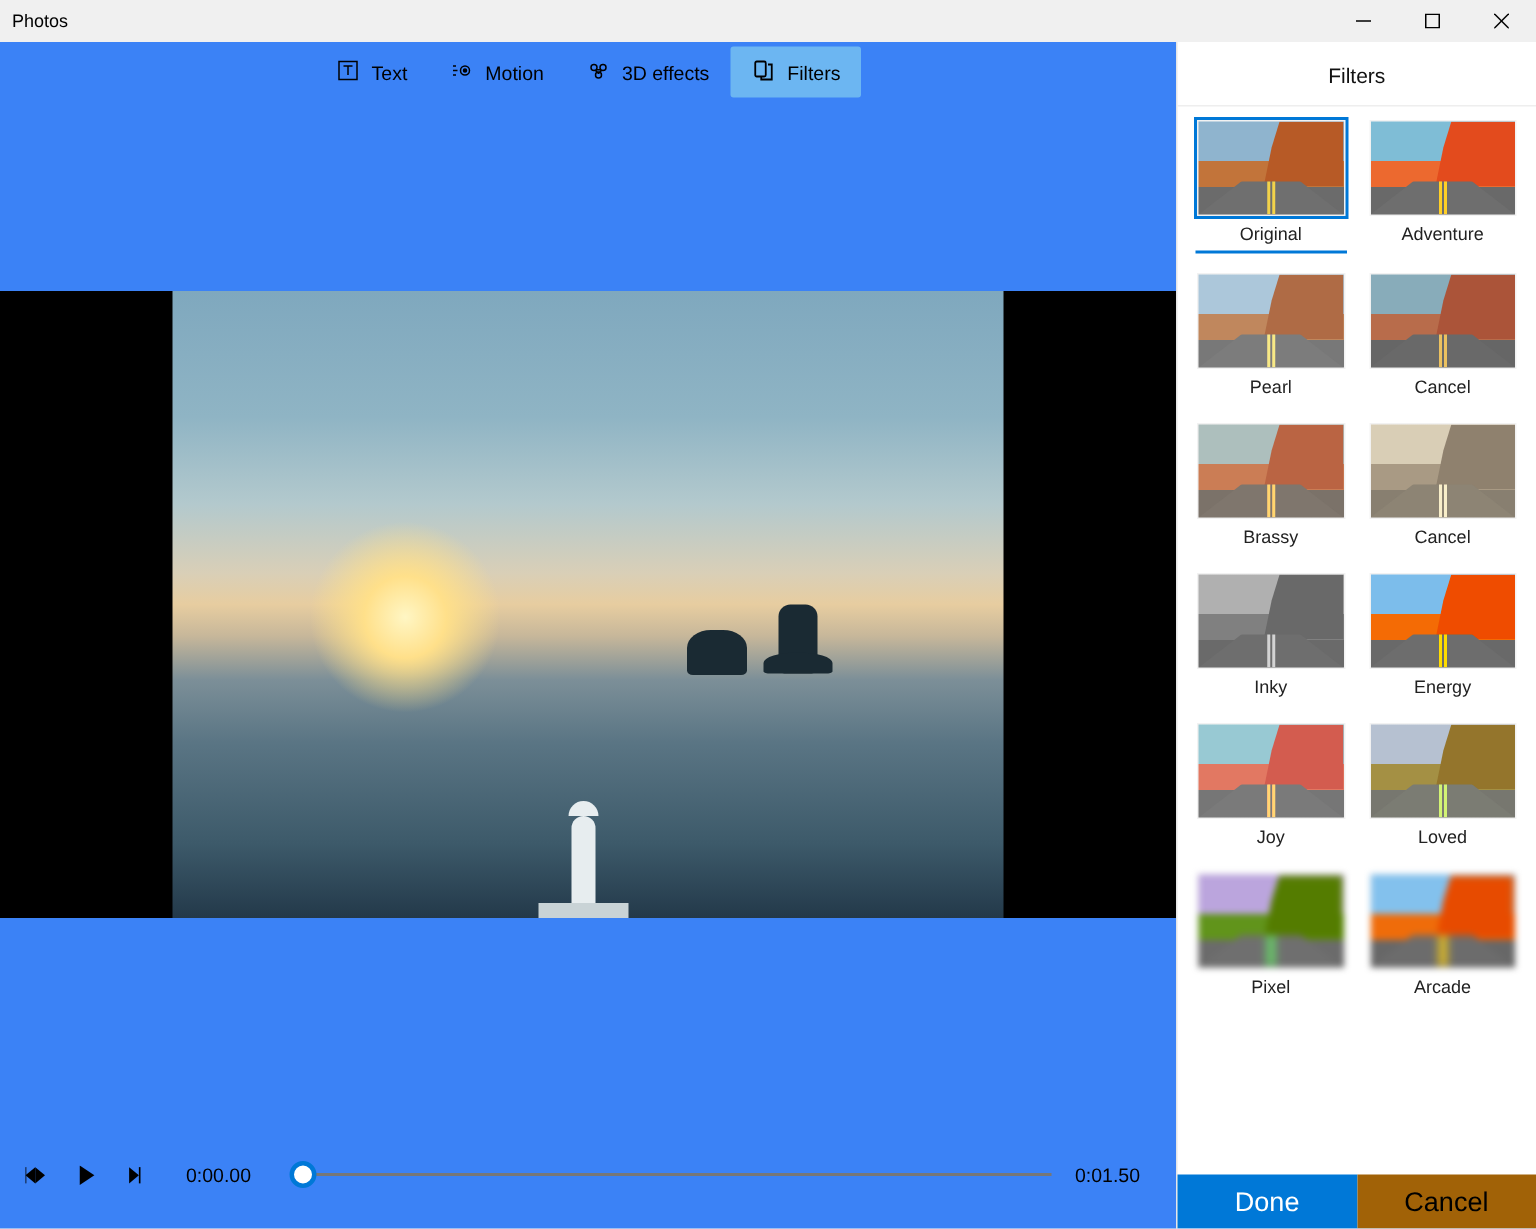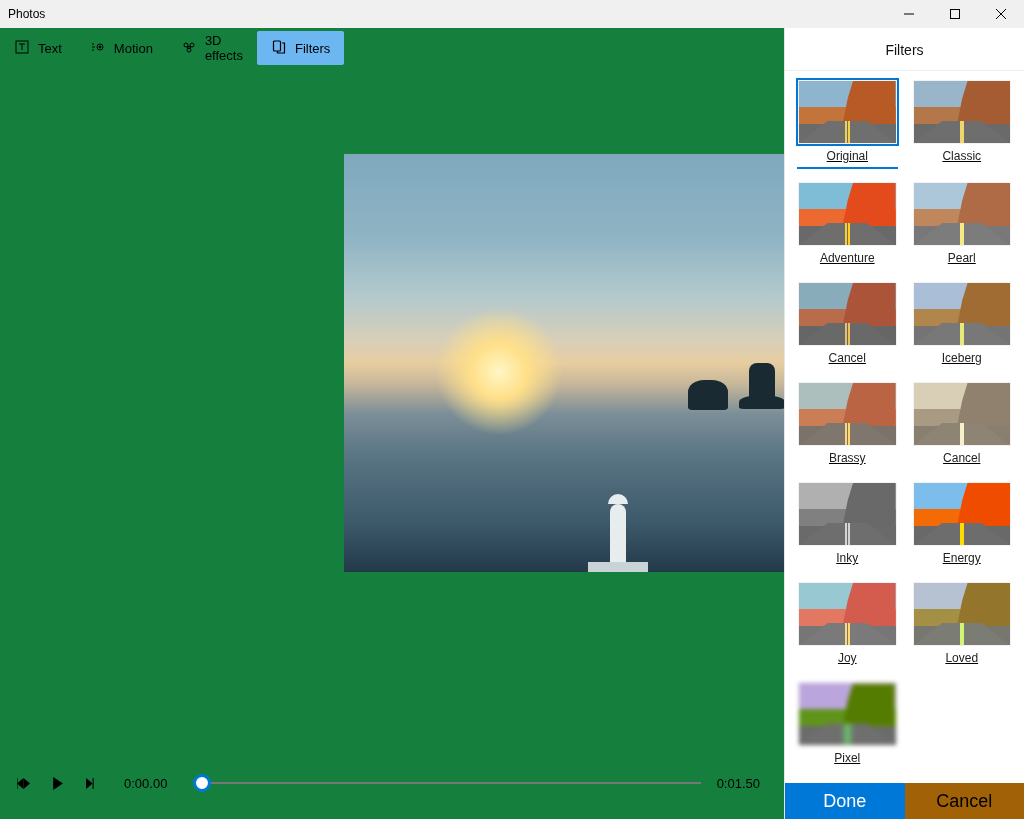--- a/index.html
+++ b/index.html
@@ -30,22 +30,23 @@
 
   
   .app {
     display: flex;
     height: calc(819px - 28px);
   }
   .main {
     width: 784px;
     position: relative;
     display: flex;
-    flex-direction: row;
-    background: #15803d;
+    flex-direction: column;
+    background: #3b82f6;
+    align-items: center;
   }
   .sidepanel {
     width: 240px;
     background: #ffffff;
     border-left: 1px solid #e6e6e6;
     display: flex;
     flex-direction: column;
     position: relative;
   }
 
@@ -161,21 +162,20 @@
     text-align: center;
     font-size: 14px;
     color: #111;
     padding: 14px 0 12px;
     border-bottom: 1px solid #eee;
   }
   .filters-scroll {
     flex: 1;
     overflow: hidden;
     padding: 10px 14px 13px;
-    text-decoration: underline;
   }
   .filters-grid {
     display: grid;
     grid-template-columns: 1fr 1fr;
     gap: 16px 18px;
   }
   .filter {
     display: flex;
     flex-direction: column;
     align-items: stretch;
@@ -371,40 +371,32 @@
 
   <div class="sidepanel">
     <div class="panel-title">Filters</div>
     <div class="filters-scroll">
       <div class="filters-grid" id="filters-grid">
           <div class="filter selected">
             <div class="fthumb "></div>
             <div class="flabel">Original</div>
           </div>
           <div class="filter">
-            <div class="fthumb tint-classic"></div>
-            <div class="flabel">Classic</div>
-          </div>
-          <div class="filter">
             <div class="fthumb tint-adventure"></div>
             <div class="flabel">Adventure</div>
           </div>
           <div class="filter">
             <div class="fthumb tint-pearl"></div>
             <div class="flabel">Pearl</div>
           </div>
           <div class="filter">
             <div class="fthumb tint-denim"></div>
             <div class="flabel">Cancel</div>
           </div>
           <div class="filter">
-            <div class="fthumb tint-iceberg"></div>
-            <div class="flabel">Iceberg</div>
-          </div>
-          <div class="filter">
             <div class="fthumb tint-brassy"></div>
             <div class="flabel">Brassy</div>
           </div>
           <div class="filter">
             <div class="fthumb tint-sepia"></div>
             <div class="flabel">Cancel</div>
           </div>
           <div class="filter">
             <div class="fthumb tint-inky"></div>
             <div class="flabel">Inky</div>
@@ -417,20 +409,24 @@
             <div class="fthumb tint-joy"></div>
             <div class="flabel">Joy</div>
           </div>
           <div class="filter">
             <div class="fthumb tint-loved"></div>
             <div class="flabel">Loved</div>
           </div>
           <div class="filter">
             <div class="fthumb tint-pixel pixelated"></div>
             <div class="flabel">Pixel</div>
+          </div>
+          <div class="filter">
+            <div class="fthumb tint-arcade pixelated"></div>
+            <div class="flabel">Arcade</div>
           </div>
         </div>
     </div>
     <div class="panel-footer">
       <div class="footer-btn footer-done">Done</div>
       <div class="footer-btn footer-cancel">Cancel</div>
     </div>
   </div>
 
 </div>

